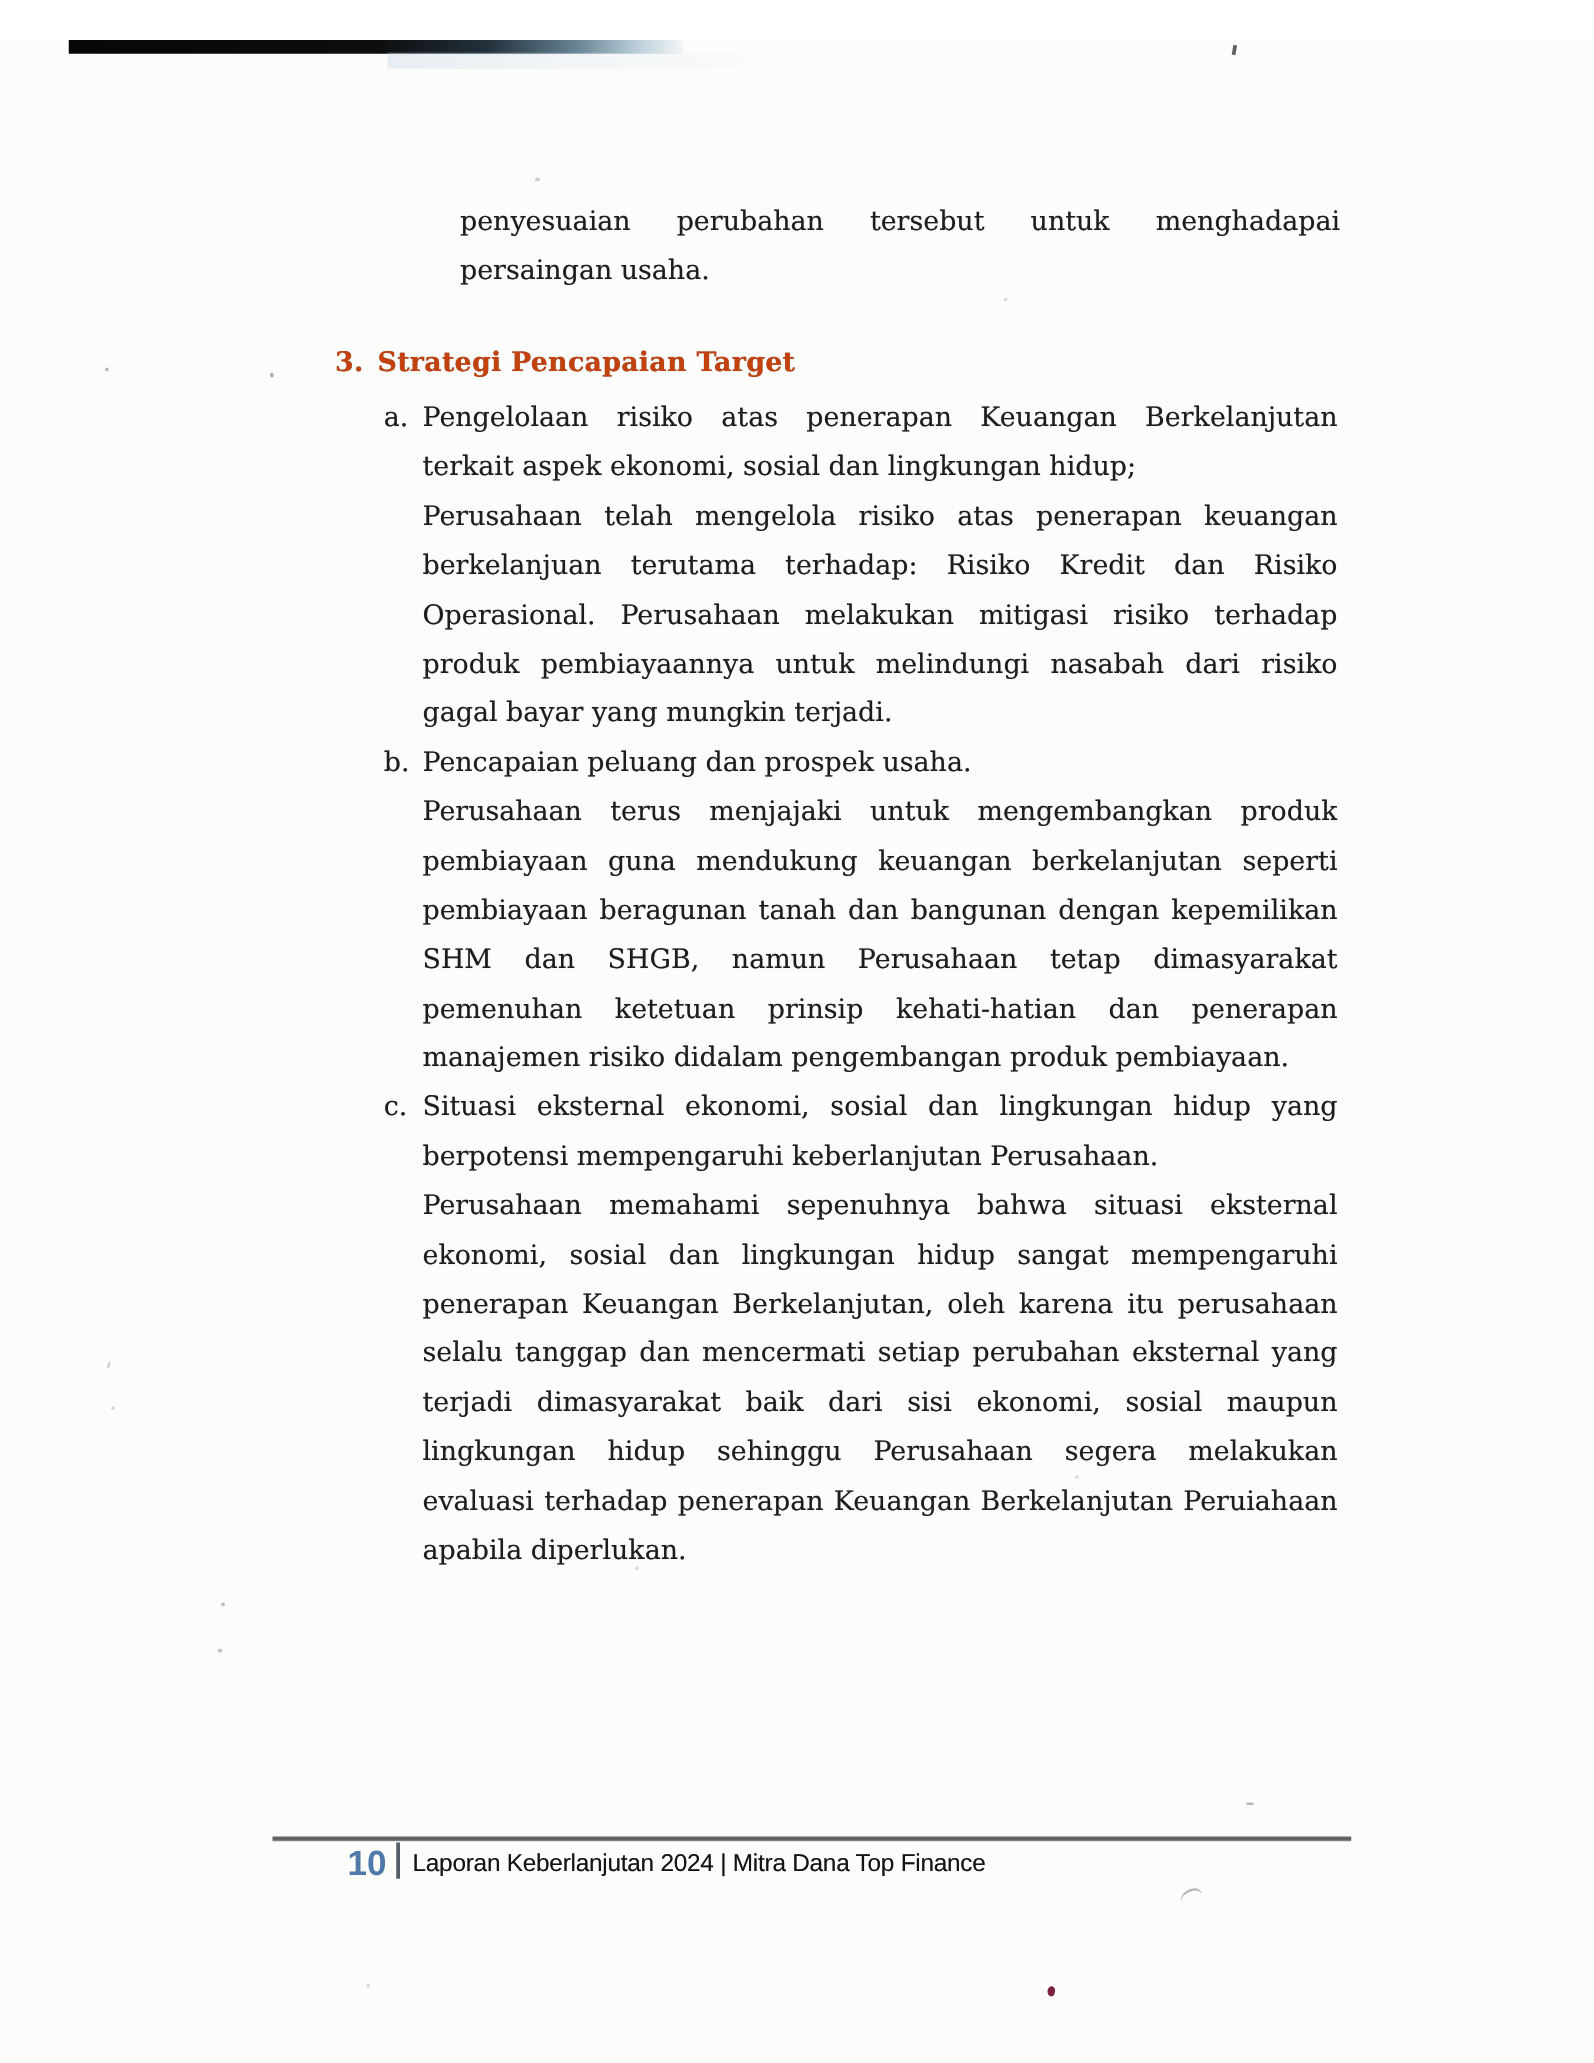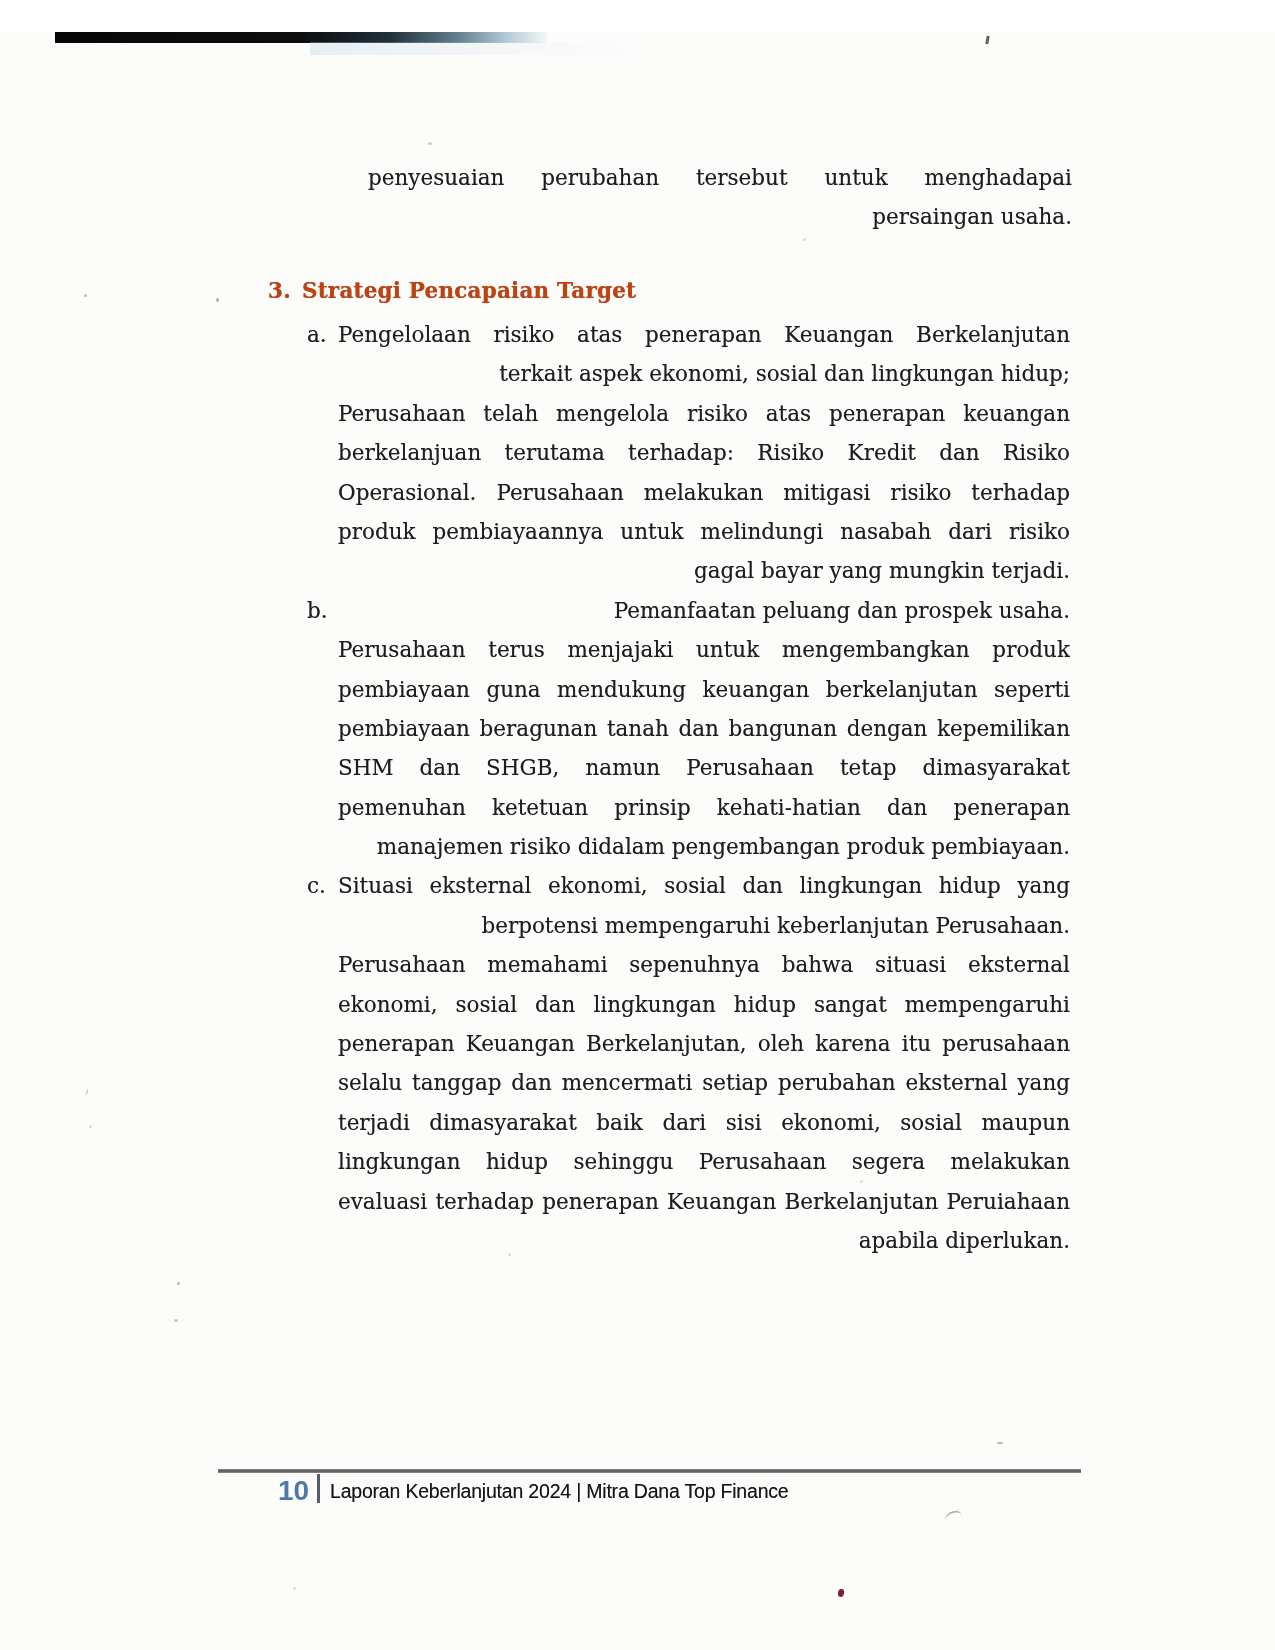--- a/index.html
+++ b/index.html
@@ -56,21 +56,20 @@
     border-radius:60% 40% 0 0 / 100% 80% 0 0;
     transform:rotate(-12deg); opacity:.75;
   }
 
   
   .intro { position:absolute; left:368px; top:126px; width:704px; }
   .ln {
     font-size:21.5px; line-height:39.4px; height:39.4px;
     color:#1d1d1d; overflow:hidden;
     text-shadow:0 0 .6px rgba(25,25,25,.5);
-    text-align:right;
   }
   .ln.j { text-align:justify; text-align-last:justify; }
 
   .heading {
     position:absolute; left:268px; top:245px;
     font-weight:bold; font-size:21.5px; line-height:28px;
     color:#c2410c; letter-spacing:.2px;
     text-shadow:0 0 .7px rgba(10,10,10,.55);
   }
   .hnum { display:inline-block; width:34px; }
@@ -145,21 +144,21 @@
       <div class="ln">terkait aspek ekonomi, sosial dan lingkungan hidup;</div>
       <div class="ln j">Perusahaan telah mengelola risiko atas penerapan keuangan</div>
       <div class="ln j">berkelanjuan terutama terhadap: Risiko Kredit dan Risiko</div>
       <div class="ln j">Operasional. Perusahaan melakukan mitigasi risiko terhadap</div>
       <div class="ln j">produk pembiayaannya untuk melindungi nasabah dari risiko</div>
       <div class="ln">gagal bayar yang mungkin terjadi.</div>
     </div>
 
     <div class="item">
       <span class="lbl">b.</span>
-      <div class="ln">Pemanfaatan peluang dan prospek usaha.</div>
+      <div class="ln">Pencapaian peluang dan prospek usaha.</div>
       <div class="ln j">Perusahaan terus menjajaki untuk mengembangkan produk</div>
       <div class="ln j">pembiayaan guna mendukung keuangan berkelanjutan seperti</div>
       <div class="ln j">pembiayaan beragunan tanah dan bangunan dengan kepemilikan</div>
       <div class="ln j">SHM dan SHGB, namun Perusahaan tetap dimasyarakat</div>
       <div class="ln j">pemenuhan ketetuan prinsip kehati-hatian dan penerapan</div>
       <div class="ln">manajemen risiko didalam pengembangan produk pembiayaan.</div>
     </div>
 
     <div class="item">
       <span class="lbl">c.</span>

